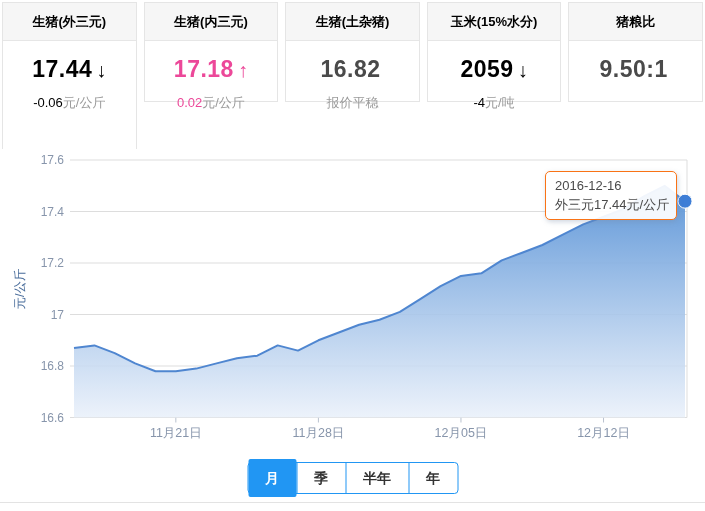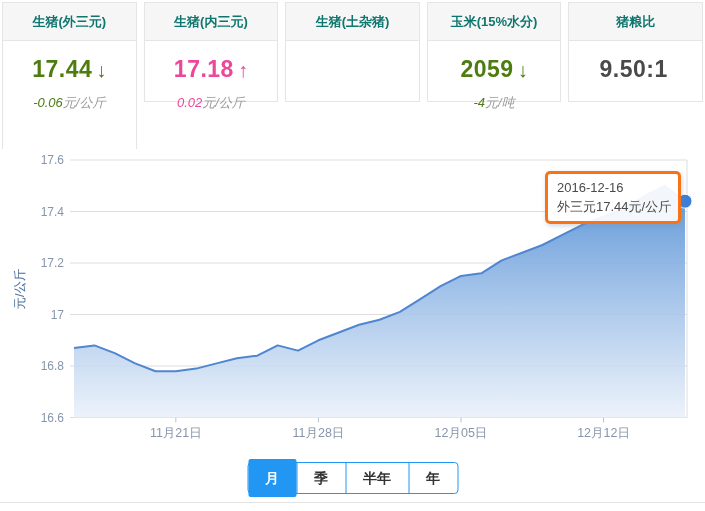--- a/index.html
+++ b/index.html
@@ -7,37 +7,37 @@
     position:relative; width:705px; height:511px; background:#fff;
     font-family:"Liberation Sans","DejaVu Sans",sans-serif; overflow:hidden;
   }
 
   
   .cards { position:absolute; top:2px; left:2px; width:701px; display:flex; gap:7px; }
   .card { flex:1 1 0; background:#fff; border:1px solid #e5e5e5; height:100px; box-sizing:border-box; }
   .card.active { height:147px; border-bottom:none; }
   .card-header {
     height:37px; line-height:37px; text-align:center; background:#f6f6f6;
-    border-bottom:1px solid #e6e6e6; font-size:13px; font-weight:bold; color:#0f766e;
+    border-bottom:1px solid #e6e6e6; font-size:13px; font-weight:bold; color:#000000;
     white-space:nowrap; overflow:hidden;
   }
   .card-body { text-align:center; padding-top:15px; }
   .card-value { font-size:23px; font-weight:bold; color:#4a4a4a; letter-spacing:0.5px; }
   .card-arrow { font-size:20px; font-weight:bold; margin-left:4px; }
-  .card-sub { margin-top:11px; font-size:13px; color:#9a9a9a; min-height:15px;font-style:italic; }
-  .t-up { color:#ec4899; } .t-down { color:#4d7c0f; } .t-flat { color:#4a4a4a; }
+  .card-sub { margin-top:11px; font-size:13px; color:#9a9a9a; min-height:15px; }
+  .t-up { color:#ec4899; } .t-down { color:#000000; } .t-flat { color:#4a4a4a; }
   .sub-unit { color:#9a9a9a; }
 
   
   #chart-svg { position:absolute; left:0; top:0; }
 
   
   .tooltip {
     position:absolute; left:545px; top:171px; width:112px;
-    background:rgba(255,255,255,0.92); border:3px solid #f97316; border-radius:5px;
+    background:rgba(255,255,255,0.92); border:1px solid #f97316; border-radius:5px;
     box-shadow:1px 2px 5px rgba(120,140,170,0.35);
     padding:4px 9px 5px 9px; font-size:13px; line-height:19px; color:#4a4a4a; white-space:nowrap;
   }
 
   
   .tabs {
     position:absolute; top:462px; left:50%; transform:translateX(-50%);
     display:flex; height:30px; border:1px solid #2196f3; border-radius:4px; background:#fff;
   }
   .tab {
@@ -68,20 +68,24 @@
     </div>
     <div class="card">
       <div class="card-header">生猪(内三元)</div>
       <div class="card-body">
         <div><span class="card-value t-up">17.18</span><span class="card-arrow t-up">↑</span></div>
         <div class="card-sub"><span class="sub-val t-up">0.02</span><span class="sub-unit">元/公斤</span></div>
       </div>
     </div>
     <div class="card">
       <div class="card-header">生猪(土杂猪)</div>
+      <div class="card-body">
+        <div><span class="card-value t-flat">16.82</span><span class="card-arrow t-flat"></span></div>
+        <div class="card-sub"><span class="sub-val t-flat"></span><span class="sub-unit">报价平稳</span></div>
+      </div>
     </div>
     <div class="card">
       <div class="card-header">玉米(15%水分)</div>
       <div class="card-body">
         <div><span class="card-value t-down">2059</span><span class="card-arrow t-down">↓</span></div>
         <div class="card-sub"><span class="sub-val t-down">-4</span><span class="sub-unit">元/吨</span></div>
       </div>
     </div>
     <div class="card">
       <div class="card-header">猪粮比</div>

